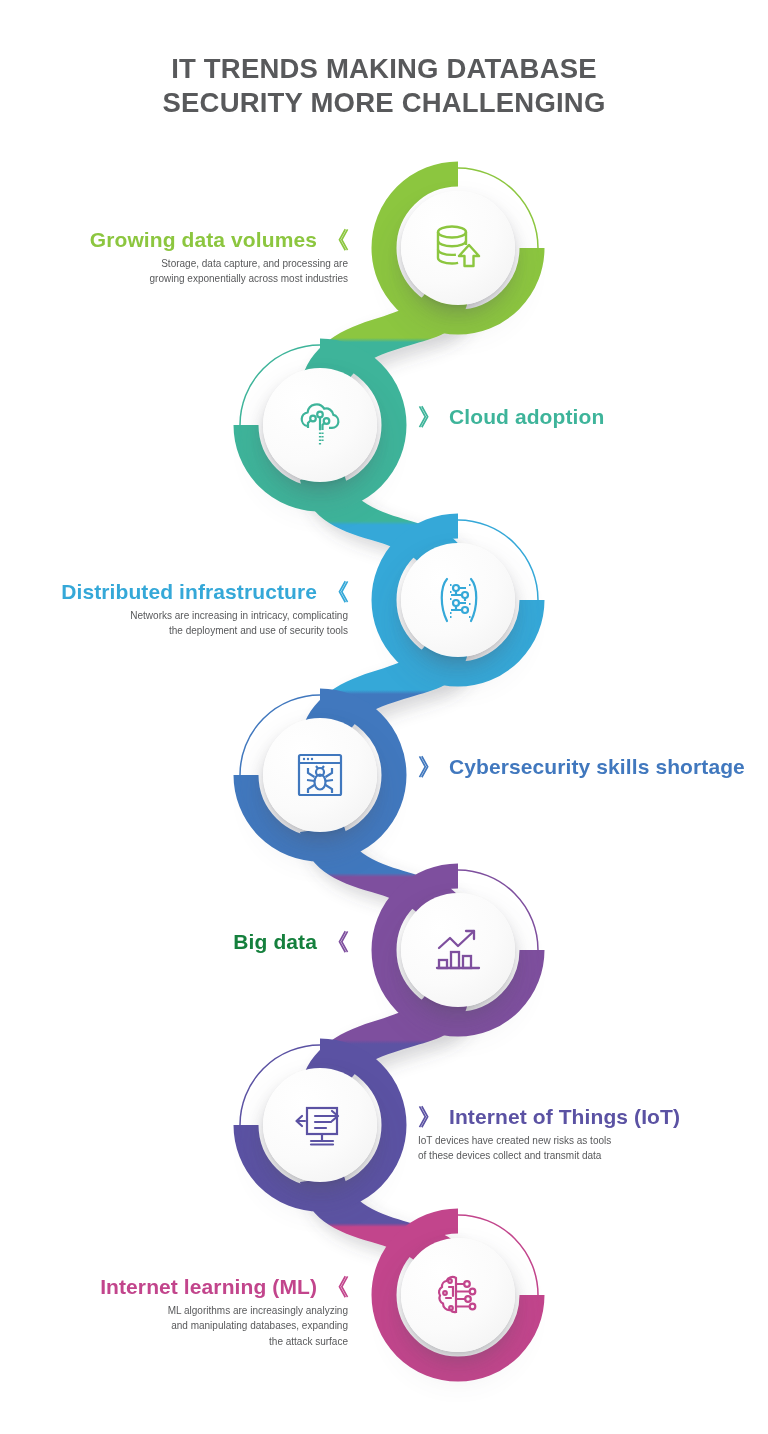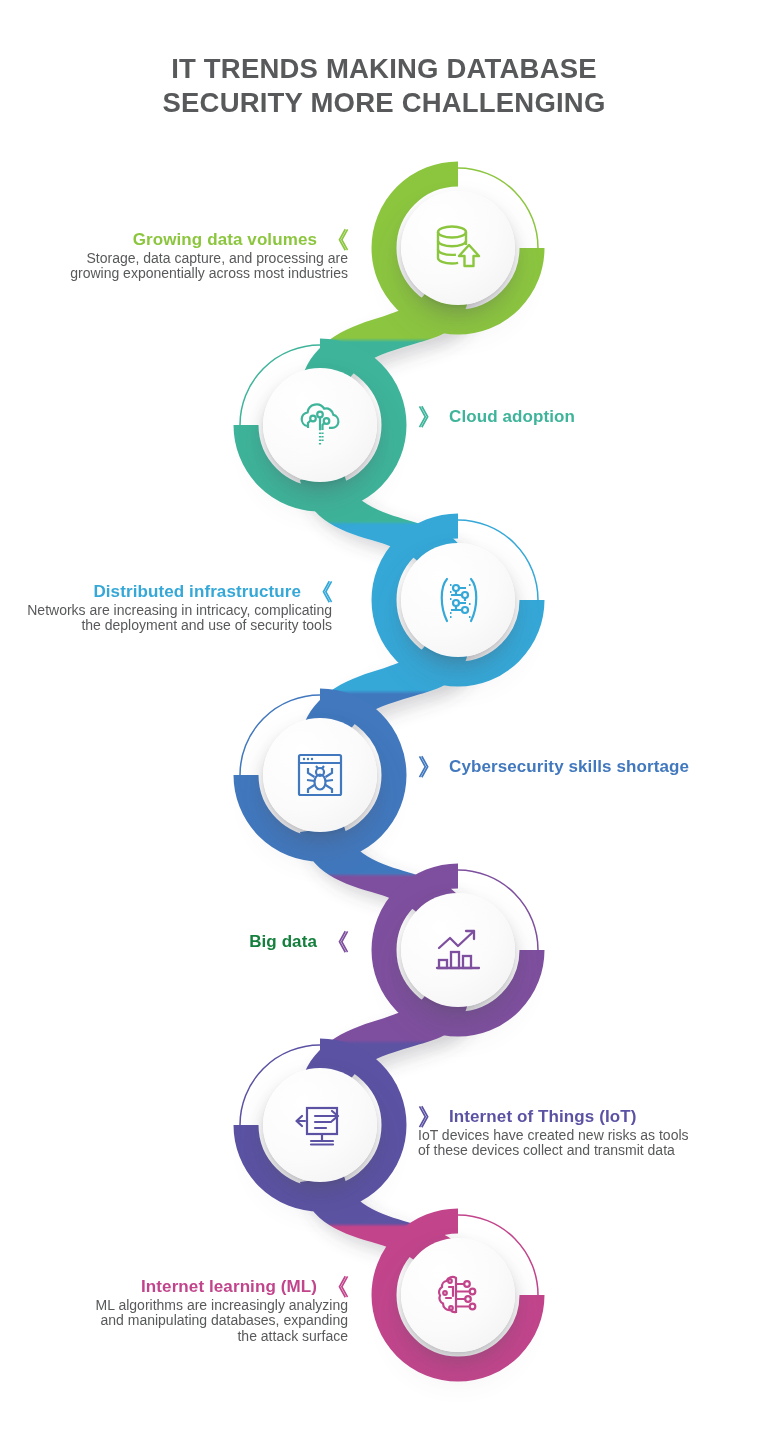--- a/index.html
+++ b/index.html
@@ -60,33 +60,34 @@
   .item-text.left-align  { text-align:left; }
   .head-row {
     display:flex;
     align-items:center;
     gap:9px;
     white-space:nowrap;
   }
   .right-align .head-row { justify-content:flex-end; }
   .left-align  .head-row { justify-content:flex-start; }
   .item-title {
-    font-size:17px;
+    font-size:21px;
     font-weight:bold;
     letter-spacing:0.1px;
     line-height:22px;
   }
   .chev {
     font-size:23px;
     font-weight:bold;
     line-height:20px;
     letter-spacing:-1px;
   }
   .item-desc {
-    font-size:14px;
+    margin-top:5px;
+    font-size:10px;
     line-height:15.4px;
     color:#58595b;
     white-space:pre-line;
   }
 </style>
 </head>
 <body>
 
 <div id="infographic">
 
@@ -214,21 +215,21 @@
       <circle cx="25" cy="15" r="3"></circle>
       <circle cx="34" cy="22" r="3"></circle>
       <circle cx="25" cy="30" r="3"></circle>
       <circle cx="34" cy="37" r="3"></circle>
       <path d="M25 18 v3 M34 25 v3 M25 33 v3"></path>
       <path d="M28 15 h7 M20 22 h11 M28 30 h7 M20 37 h11"></path>
       <path d="M19 12 h1.5 M19 19 h1.5 M19 26 h1.5 M19 40 h1.5 M19 44 h1.5"></path>
       <path d="M38 12 h1.5 M38 31 h1.5 M38 44 h1.5"></path>
     </svg>
   </div>
-  <div class="item-text right-align" style="right:436px; top:581px; width:330px;">
+  <div class="item-text right-align" style="right:420px; top:581px; width:330px;">
     <div class="head-row">
       <span class="item-title" style="color:#35a8d8">Distributed infrastructure</span>
       <span class="chev" style="color:#35a8d8">《</span>
     </div>
     <div class="item-desc">Networks are increasing in intricacy, complicating
 the deployment and use of security tools</div>
   </div>
 
   <div class="node" style="left:263px; top:718px;">
     <svg width="56" height="56" viewBox="0 0 56 56" fill="none" stroke="#4178be" stroke-width="2.2">

